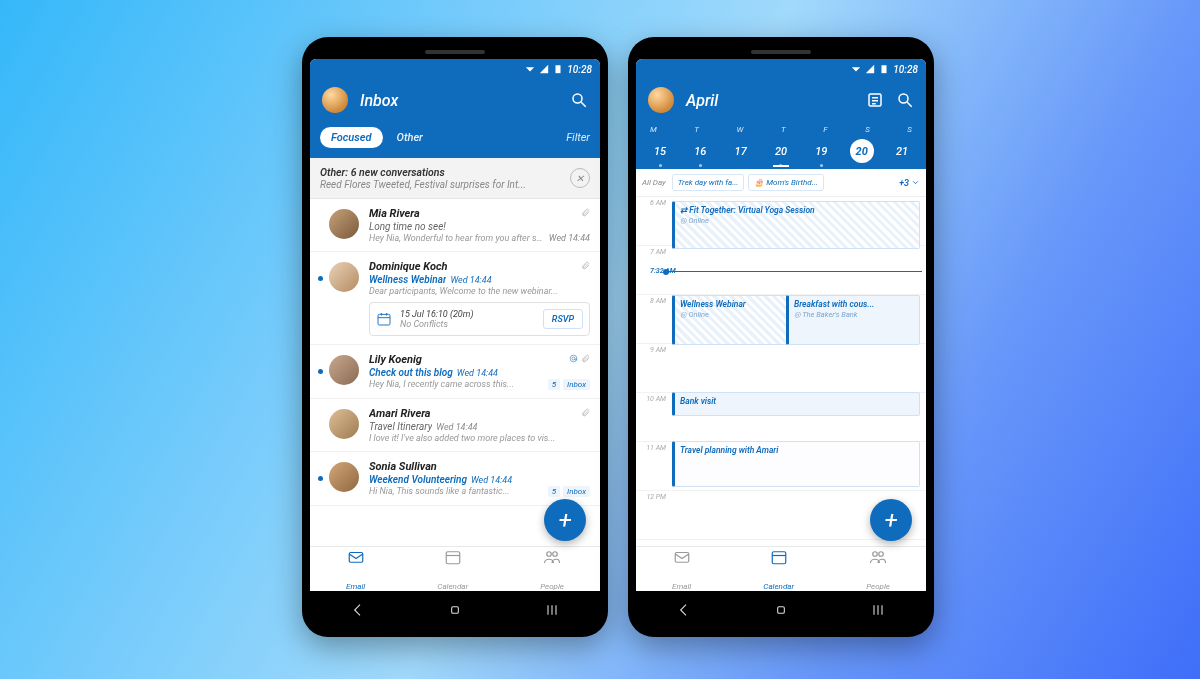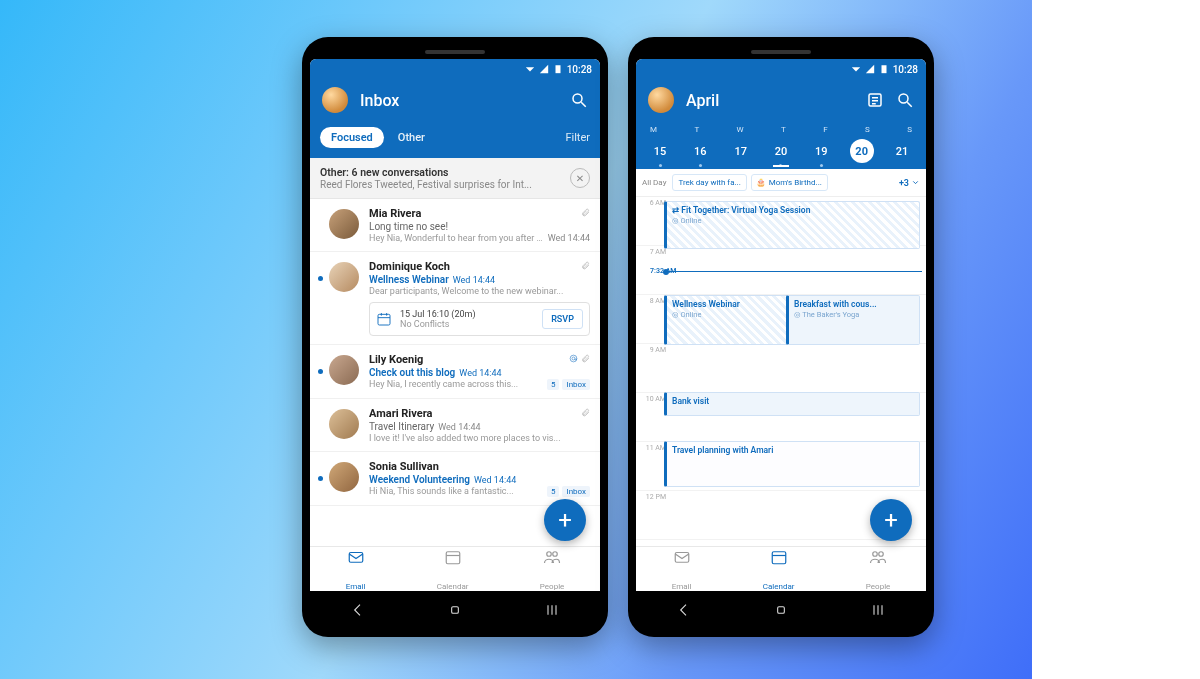--- a/index.html
+++ b/index.html
@@ -1,16 +1,16 @@
 <!DOCTYPE html>
 <html><head>
 <meta charset="utf-8">
 <style>
   html,body{margin:0;padding:0;width:1200px;height:679px;font-family:-apple-system,BlinkMacSystemFont,"Segoe UI",Roboto,Arial,sans-serif;overflow:hidden;}
-  .stage{width:1032px;height:679px;background:linear-gradient(120deg,#35b8f9 0%,#6bc8fb 25%,#a0d9fb 50%,#6898f9 75%,#3f6ef9 100%);position:relative;}
+  .stage{width:1200px;height:679px;background:linear-gradient(120deg,#35b8f9 0%,#6bc8fb 25%,#a0d9fb 50%,#6898f9 75%,#3f6ef9 100%);position:relative;font-style:italic;}
   .phone{position:absolute;width:290px;height:582px;background:#000;border-radius:26px;padding:10px 8px 8px 8px;box-shadow:0 10px 30px rgba(0,0,0,.35);}
   .phone.left{left:302px;top:37px;}
   .phone.right{left:628px;top:37px;}
   .speaker{width:60px;height:4px;background:#333;border-radius:3px;margin:3px auto 5px;}
   .screen{width:100%;height:calc(100% - 50px);background:#fff;border-radius:6px 6px 0 0;overflow:hidden;display:flex;flex-direction:column;position:relative;}
   .softkeys{height:38px;display:flex;align-items:center;justify-content:space-around;color:#ccc;}
   .softkeys svg{width:16px;height:16px;stroke:#ddd;fill:none;stroke-width:1.6;}
   
   .status{height:20px;background:#0f6cbd;display:flex;align-items:center;justify-content:flex-end;padding:0 8px;gap:4px;color:#fff;font-size:10px;font-weight:500;}
   .status svg{width:10px;height:10px;fill:#fff;}
@@ -71,21 +71,21 @@
   .allday{display:flex;align-items:center;gap:4px;padding:5px 6px;border-bottom:1px solid #eee;font-size:8px;}
   .allday .lbl{color:#888;font-size:8px;margin-right:2px;}
   .chip{border:1px solid #d7e7f7;border-radius:3px;padding:3px 5px;color:#0f6cbd;font-size:8px;white-space:nowrap;overflow:hidden;text-overflow:ellipsis;max-width:82px;}
   .chip .e{margin-right:2px;}
   .more{color:#0f6cbd;font-size:9px;font-weight:600;margin-left:auto;display:flex;align-items:center;gap:2px;}
   
   .grid{flex:1;position:relative;overflow:hidden;}
   .hour{display:flex;border-bottom:1px solid #f2f2f2;height:48px;}
   .hlabel{width:30px;font-size:7px;color:#aaa;text-align:right;padding:2px 4px 0 0;flex:none;}
   .slots{flex:1;position:relative;}
-  .ev{position:absolute;left:28px;border:1px solid #cfe1f5;border-left:3px solid #0f6cbd;background:#fdfdff;border-radius:2px;padding:3px 5px;font-size:8.5px;color:#0f6cbd;overflow:hidden;}
+  .ev{position:absolute;left:36px;border:1px solid #cfe1f5;border-left:3px solid #0f6cbd;background:#fdfdff;border-radius:2px;padding:3px 5px;font-size:8.5px;color:#0f6cbd;overflow:hidden;}
   .ev.hatch{background:repeating-linear-gradient(45deg,#e9f2fb,#e9f2fb 3px,#fff 3px,#fff 6px);}
   .ev .loc{color:#7aa5cf;font-size:7.5px;margin-top:1px;}
   .ev .t{font-weight:600;white-space:nowrap;overflow:hidden;text-overflow:ellipsis;}
   .nowline{position:absolute;left:30px;right:4px;height:0;border-top:1px solid #0f6cbd;}
   .nowline::before{content:'';position:absolute;left:-3px;top:-3px;width:6px;height:6px;border-radius:50%;background:#0f6cbd;}
   .nowlabel{position:absolute;left:0;font-size:7px;color:#0f6cbd;font-weight:600;transform:translateY(-50%);padding-left:14px;}
 </style>
 </head>
 <body>
 
@@ -372,21 +372,21 @@
         <div class="loc"><span>◎ </span><span>Online</span></div>
       </div>
       <div class="nowlabel" style="top:74px">7:32 AM</div>
       <div class="nowline" style="top:74px"></div>
       <div class="ev hatch" style="top:98px;width:110px;height:42px;">
         <div class="t">Wellness Webinar</div>
         <div class="loc"><span>◎ </span><span>Online</span></div>
       </div>
       <div class="ev" style="top:98px;left:150px;right:6px;height:42px;background:#eef5fc;">
         <div class="t">Breakfast with cous...</div>
-        <div class="loc"><span>◎ </span><span>The Baker's Yoga</span></div>
+        <div class="loc"><span>◎ </span><span>The Baker's Bank</span></div>
       </div>
       <div class="ev" style="top:195px;right:6px;height:16px;background:#eef5fc;">
         <div class="t">Bank visit</div>
       </div>
       <div class="ev" style="top:244px;right:6px;height:38px;">
         <div class="t">Travel planning with Amari</div>
       </div>
     </div>
     <div class="fab">+</div>
     <div class="bnav">

